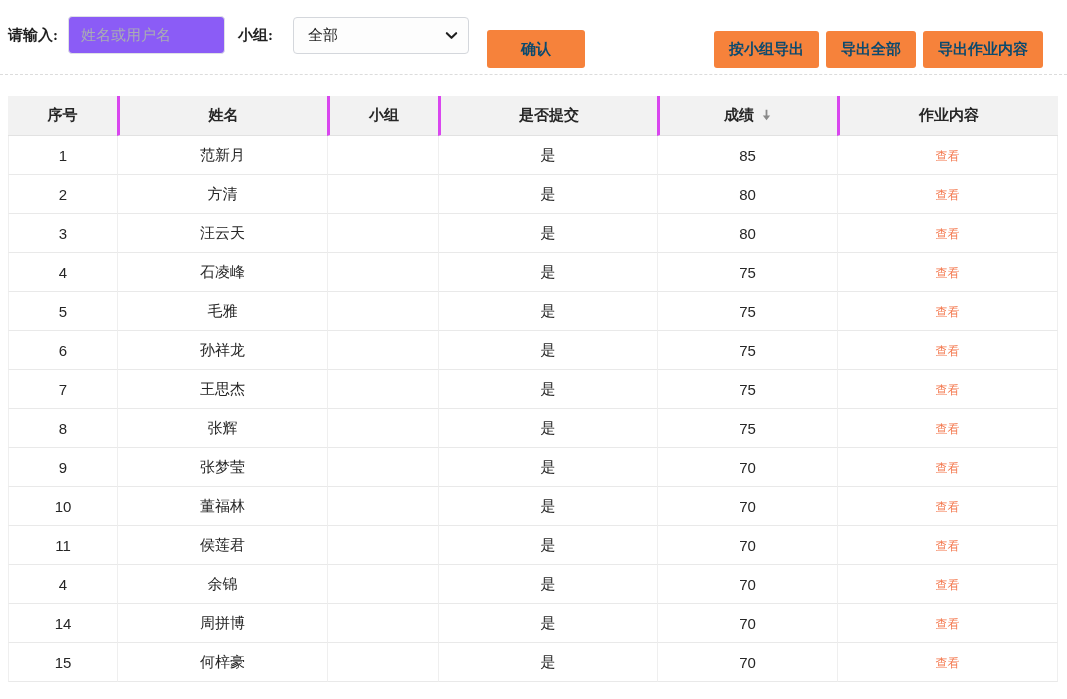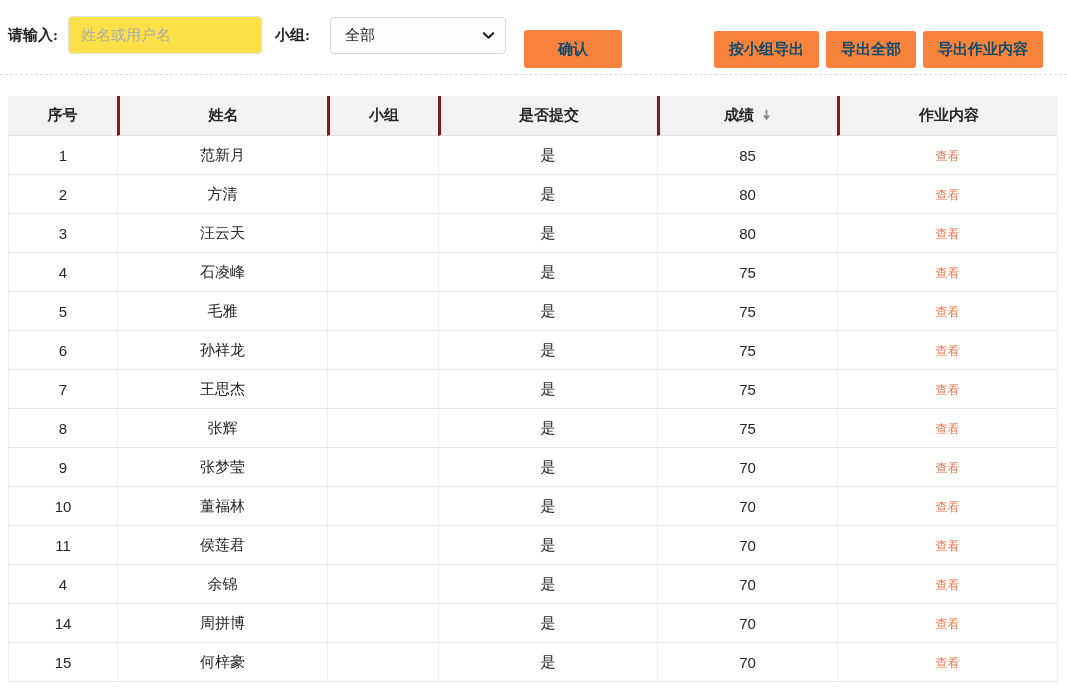--- a/index.html
+++ b/index.html
@@ -11,22 +11,22 @@
   }
   .toolbar {
     display:flex; align-items:center;
     padding:16px 24px 0 8px;
     height:54px;
     font-family:Liberation Serif, serif;
   }
   .tb-label { font-size:15px; font-weight:700; color:#1f1f1f; white-space:nowrap; }
   .name-input {
     margin-left:10px;
-    width:194px; height:38px;
-    background:#fde047;
+    width:157px; height:38px;
+    background:#8b5cf6;
     border:1px solid #dfe1e6;
     border-radius:4px;
     padding:0 12px;
     font-size:15px; color:#262626;
     font-family:inherit;
     outline:none;
   }
   .name-input::placeholder { color:#a9adb3; }
   .group-label { margin-left:13px; }
   .select-wrap { position:relative; margin-left:20px; }
@@ -69,21 +69,21 @@
     table-layout:fixed;
     font-size:15px;
   }
   thead th {
     background:#f2f2f2;
     font-weight:700; color:#262626;
     padding:10px 0; height:39px;
     text-align:center; vertical-align:middle;
     border-bottom:1px solid #e2e2e2;
   }
-  thead th + th { border-left:3px solid #7f1d1d; }
+  thead th + th { border-left:3px solid #d946ef; }
   tbody td {
     background:#fff;
     padding:9px 0; height:39px;
     text-align:center; vertical-align:middle;
     color:#262626;
     border-bottom:1px solid #e9e9e9;
   }
   tbody td + td { border-left:1px solid #efefef; }
   tbody td:first-child { border-left:1px solid #efefef; }
   tbody td:last-child { border-right:1px solid #efefef; }

